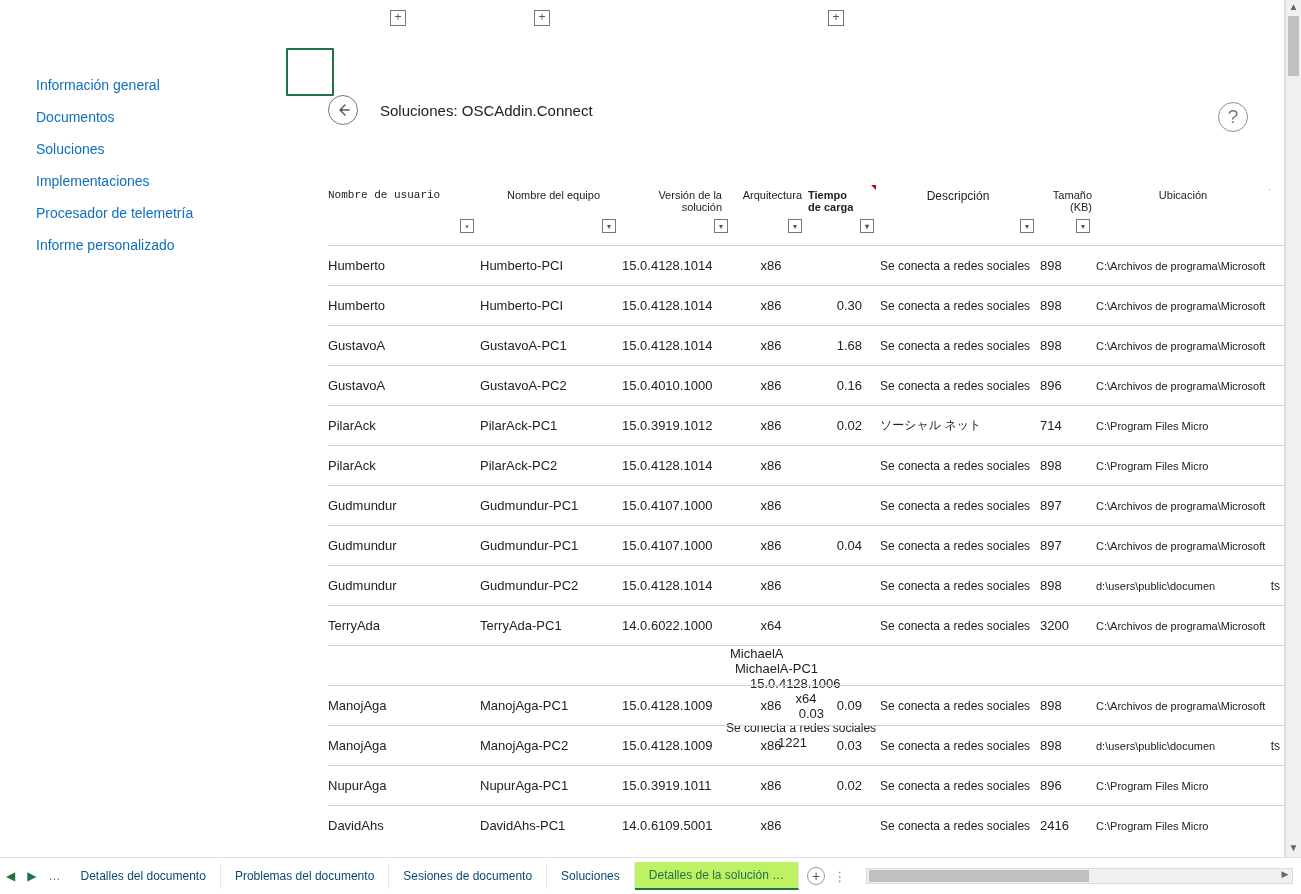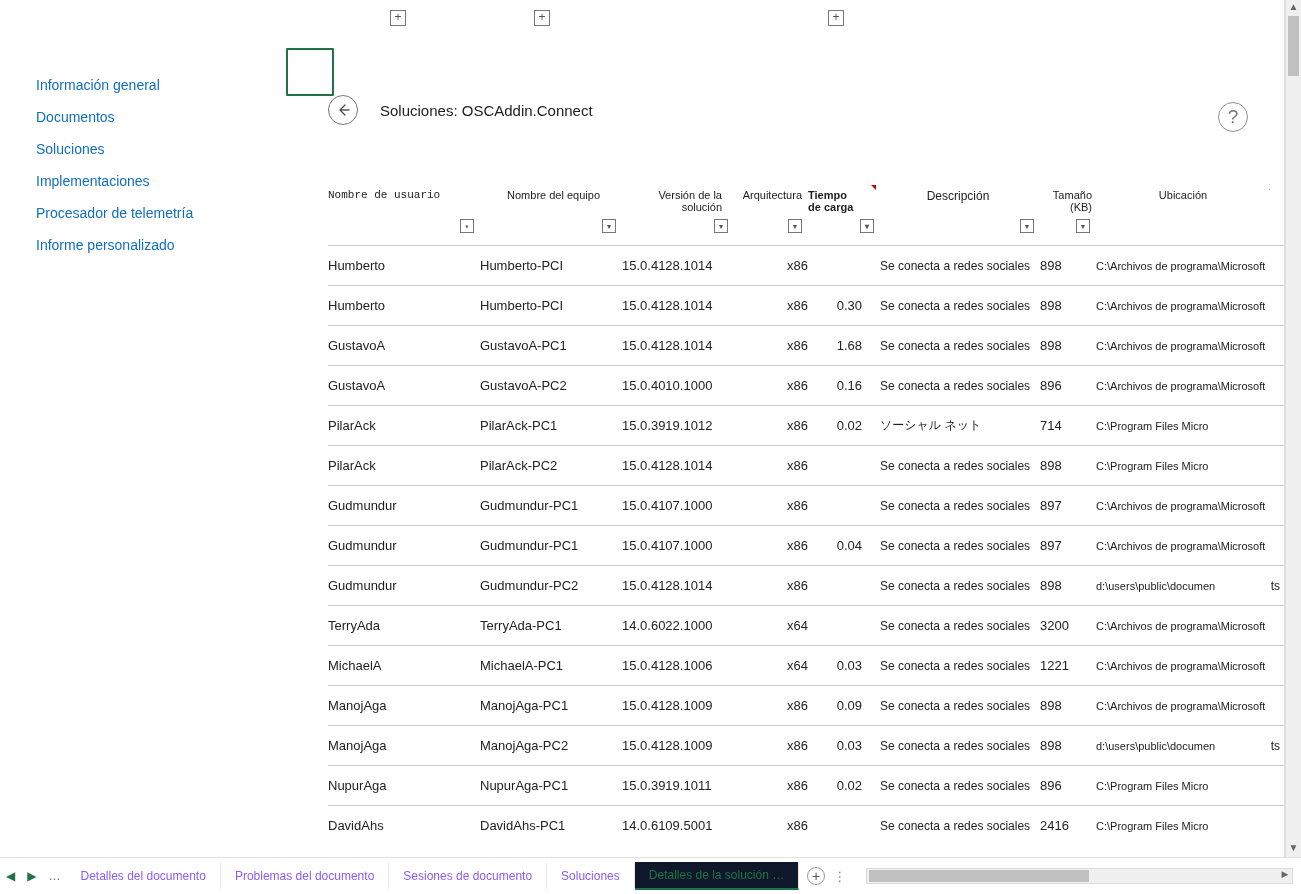--- a/index.html
+++ b/index.html
@@ -122,21 +122,21 @@
   .row {
     display:flex;
     align-items:center;
     height:40px;
     border-top:1px solid #d0d0d0;
     font-size:13px;
   }
   .c-user{width:152px;}
   .c-comp{width:142px;}
   .c-ver{width:112px; text-align:left;}
-  .c-arch{width:74px; text-align:right;}
+  .c-arch{width:74px; text-align:center;}
   .c-load{width:72px; text-align:right; padding-right:18px;}
   .c-desc{width:160px; font-size:12px;}
   .c-size{width:56px; text-align:left;}
   .c-loc{width:178px; font-size:11px; white-space:nowrap; overflow:hidden;}
   .headers .c-user{width:152px;font-family:Liberation Mono, monospace;}
   .headers .c-comp{width:142px; text-align:right; padding-right:22px;}
   .headers .c-ver{width:112px; text-align:right; padding-right:12px;}
   .headers .c-arch{width:74px; text-align:right; padding-right:6px;}
   .headers .c-load{width:72px; text-align:left;font-weight:bold;}
   .headers .c-desc{width:160px; text-align:center;}
@@ -147,26 +147,26 @@
     position:absolute; left:0; bottom:0; right:0; height:37px;
     display:flex; align-items:center;
     background:#fff;
     border-top:1px solid #e1e1e1;
   }
   .tab-nav { padding:0 6px; color:#217346; font-size:12px; cursor:pointer;}
   .tab-nav.grey{color:#666;}
   .tab {
     padding:6px 14px;
     font-size:12px;
-    color:#8b5cf6;
+    color:#0c4a6e;
     cursor:pointer;
     border-right:1px solid #e6e6e6;
     white-space:nowrap;
   }
-  .tab.active { color:#217346; border-bottom:2px solid #217346; background:#0f172a;}
+  .tab.active { color:#217346; border-bottom:2px solid #217346; background:#bef264;}
   .tab-plus {
     width:18px;height:18px; border:1px solid #999;border-radius:50%;
     display:flex;align-items:center;justify-content:center;
     margin-left:8px; color:#555; font-size:14px;
     cursor:pointer;
   }
   .hscroll {
     flex:1; margin:0 8px 0 20px; height:16px; background:#f0f0f0;
     position:relative; border:1px solid #dcdcdc;
   }
@@ -319,21 +319,21 @@
           <div class="row" style="position: relative;">
             <div class="c-user">TerryAda</div>
             <div class="c-comp">TerryAda-PC1</div>
             <div class="c-ver">14.0.6022.1000</div>
             <div class="c-arch">x64</div>
             <div class="c-load"></div>
             <div class="c-desc">Se conecta a redes sociales</div>
             <div class="c-size">3200</div>
             <div class="c-loc">C:\Archivos de programa\Microsoft</div>
           </div>
-          <div class="row" style="position: relative;">
+          <div class="row" style="position: relative; flex-direction: column;">
             <div class="c-user">MichaelA</div>
             <div class="c-comp">MichaelA-PC1</div>
             <div class="c-ver">15.0.4128.1006</div>
             <div class="c-arch">x64</div>
             <div class="c-load">0.03</div>
             <div class="c-desc">Se conecta a redes sociales</div>
             <div class="c-size">1221</div>
             <div class="c-loc">C:\Archivos de programa\Microsoft</div>
           </div>
           <div class="row" style="position: relative;">

